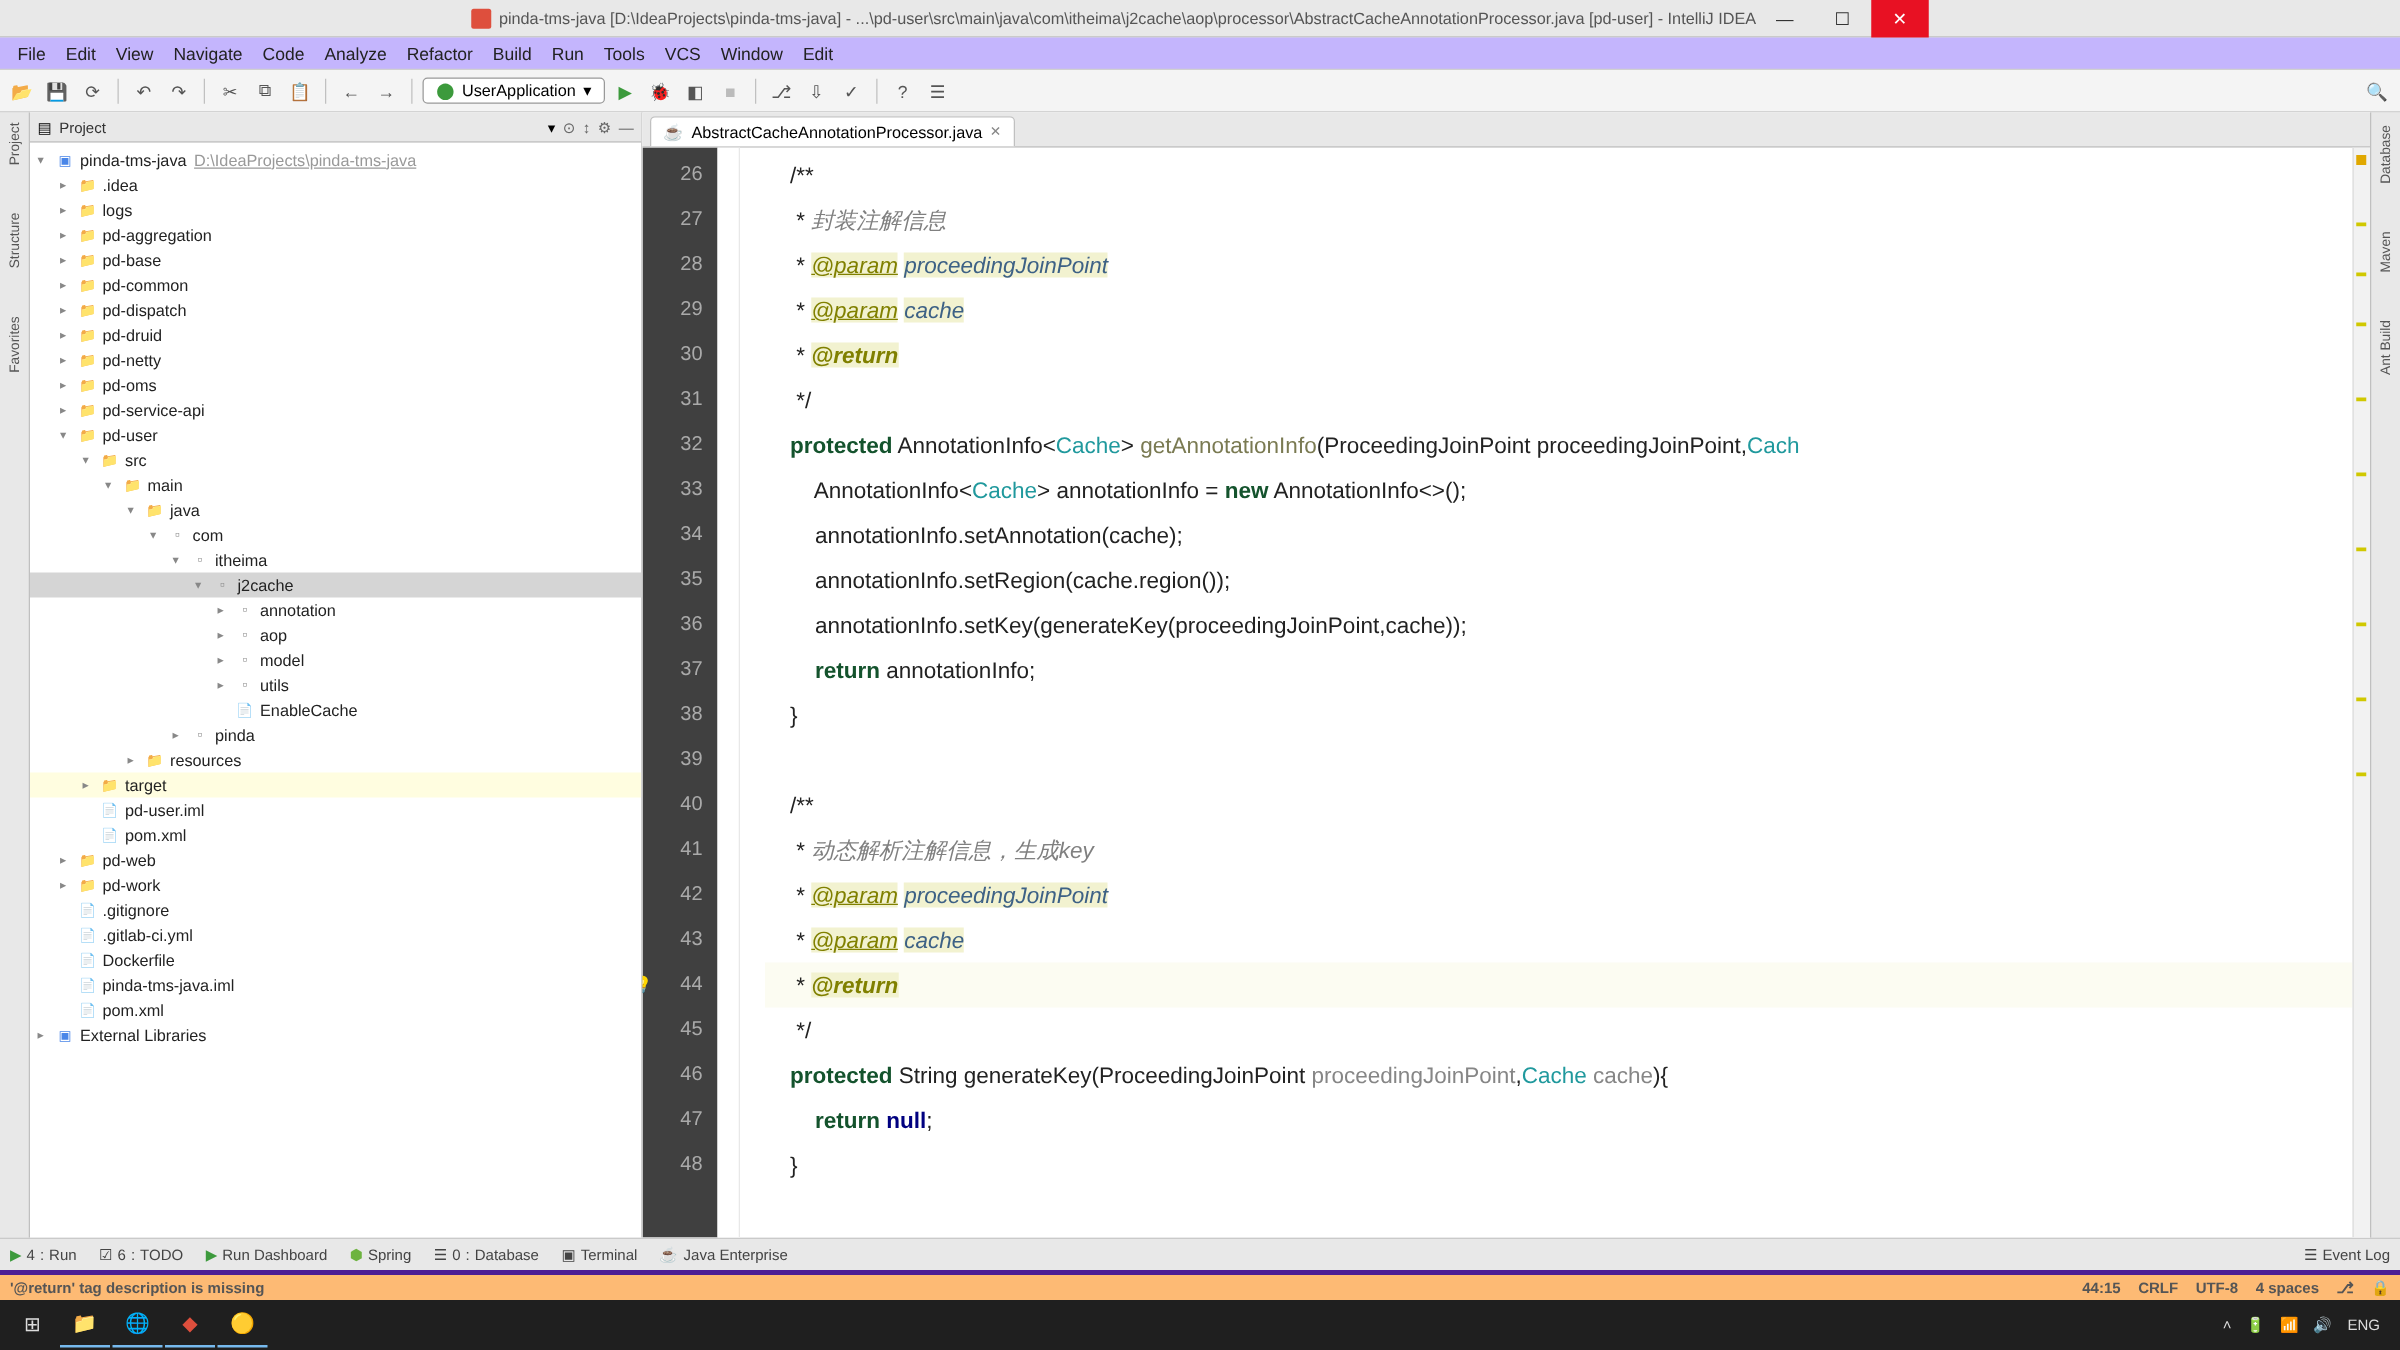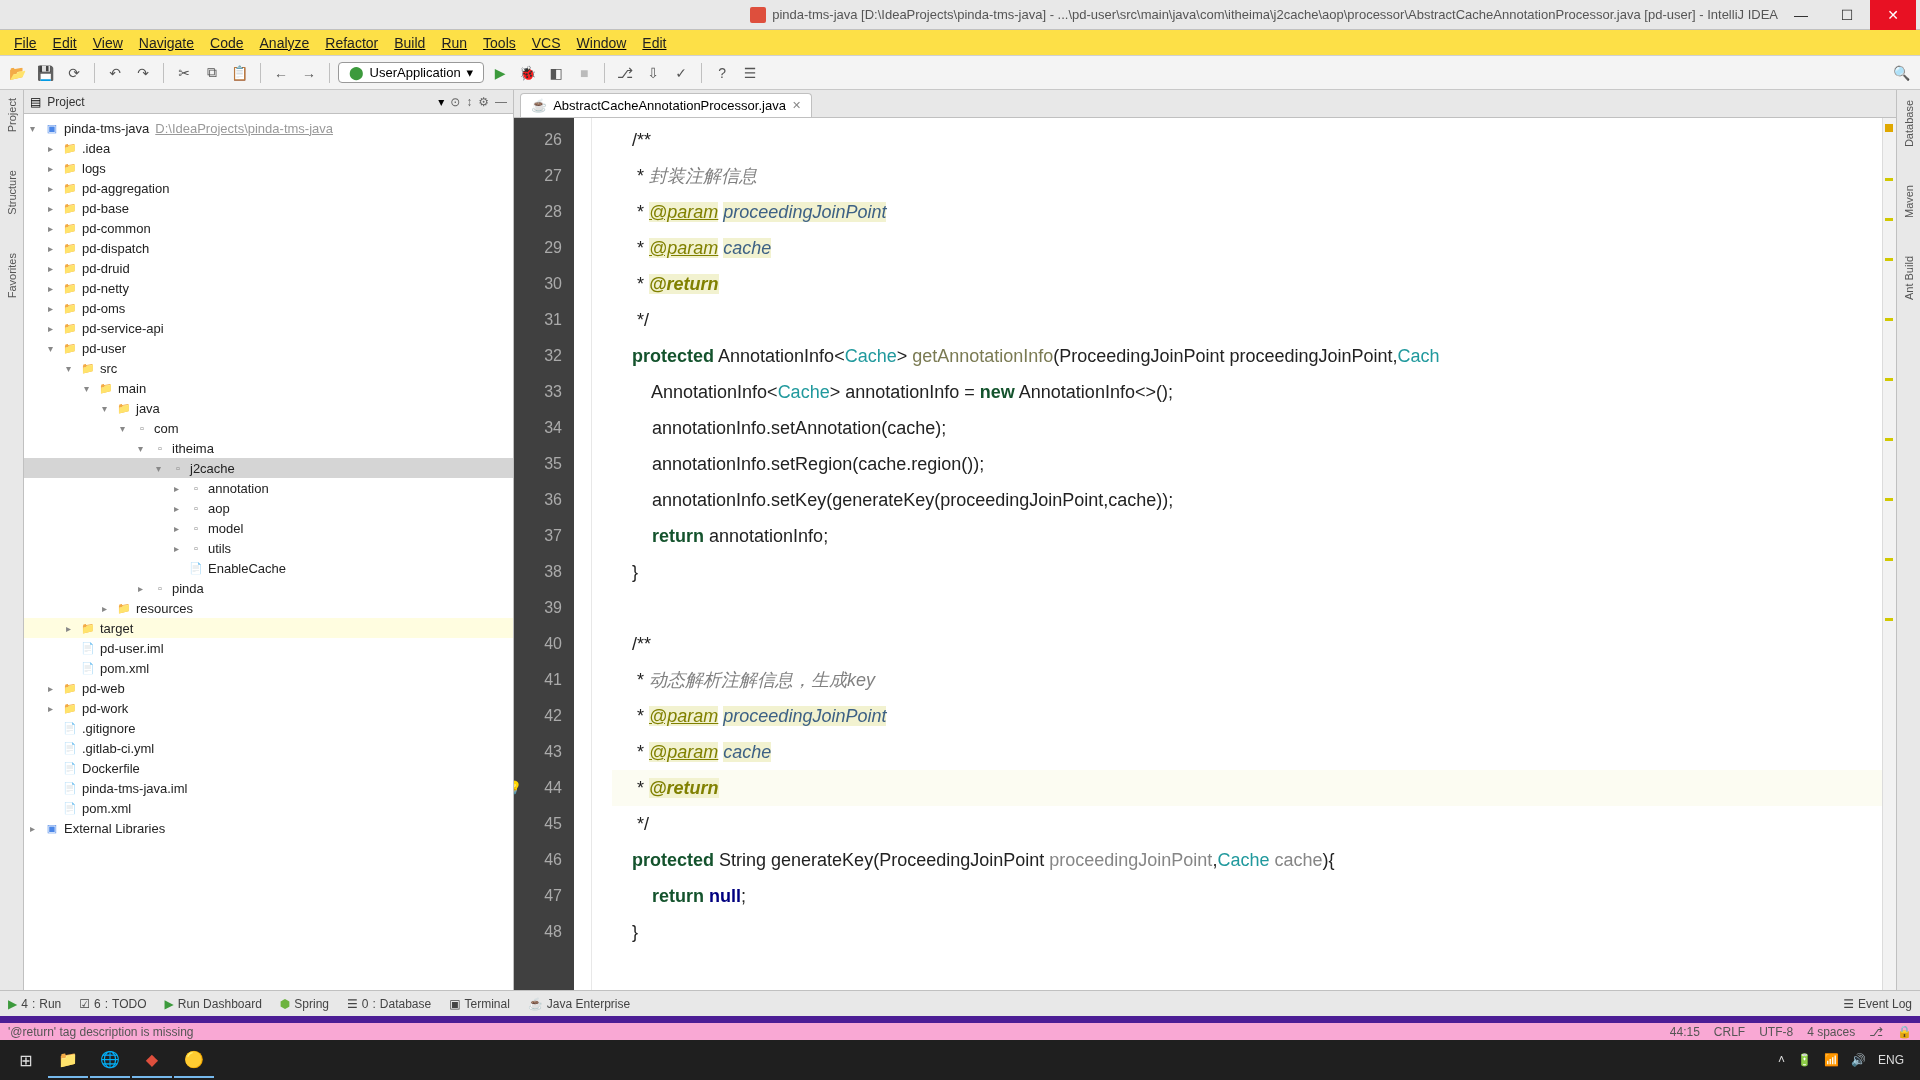--- a/index.html
+++ b/index.html
@@ -1,28 +1,28 @@
 <!DOCTYPE html>
 <html><head>
 <meta charset="utf-8">
 <style>
 * { margin: 0; padding: 0; box-sizing: border-box; font-family: -apple-system, "Segoe UI", sans-serif; }
 body { width: 1920px; height: 1080px; background: #f0f0f0; overflow: hidden; font-size: 14px; }
 
 
-.titlebar { height: 30px; background: #e8e8e8; display: flex; align-items: center; padding: 4px 4px; justify-content: flex-end; border-bottom: 1px solid #c0c0c0; }
+.titlebar { height: 30px; background: #e8e8e8; display: flex; align-items: center; padding: 4px 4px; justify-content: center; border-bottom: 1px solid #c0c0c0; }
 .titlebar-left { display: flex; align-items: center; gap: 6px; }
 .titlebar-icon { width: 16px; height: 16px; background: #de4f3d; border-radius: 2px; }
 .titlebar-text { font-size: 13px; color: #555; }
 .titlebar-buttons { display: flex; }
 .titlebar-btn { width: 46px; height: 30px; display: flex; align-items: center; justify-content: center; font-size: 14px; color: #333; }
 .titlebar-btn.close { background: #e81123; color: #fff; }
 
 
-.menubar { height: 26px; background: #fde047; display: flex; align-items: center; padding: 0 6px; gap: 0; border-bottom: 1px solid #d0d0d0; text-decoration: underline; }
+.menubar { height: 26px; background: #c4b5fd; display: flex; align-items: center; padding: 0 6px; gap: 0; border-bottom: 1px solid #d0d0d0; }
 .menubar span { padding: 2px 8px; font-size: 14px; color: #222; }
 
 
 .toolbar { height: 34px; background: #f4f4f4; display: flex; align-items: center; padding: 0 6px; gap: 4px; border-bottom: 1px solid #c8c8c8; }
 .tool-icon { width: 24px; height: 24px; display: flex; align-items: center; justify-content: center; color: #555; font-size: 14px; border-radius: 3px; }
 .tool-sep { width: 1px; height: 20px; background: #c0c0c0; margin: 0 4px; }
 .run-config { display: flex; align-items: center; border: 1px solid #999; border-radius: 4px; padding: 2px 10px; background: #fff; gap: 6px; font-size: 13px; }
 .run-play { color: #3c9a3c; }
 .run-bug { color: #3c9a3c; }
 .search-right { margin-left: auto; }
@@ -84,21 +84,21 @@
 
 .right-rail { width: 24px; background: #e8e8e8; border-left: 1px solid #c0c0c0; display: flex; flex-direction: column; align-items: center; padding-top: 6px; gap: 30px; }
 
 
 .bottom-tools { height: 26px; background: #e8e8e8; border-top: 1px solid #c0c0c0; display: flex; align-items: center; padding: 0 8px; gap: 18px; font-size: 12px; color: #444; }
 .bt-item { display: flex; align-items: center; gap: 4px; }
 .bt-icon { font-size: 12px; }
 .bt-right { margin-left: auto; }
 
 
-.statusbar { height: 24px; background: #f9a8d4; border-top: 7px solid #4c1d95; display: flex; align-items: center; padding: 0 8px; font-size: 12px; color: #555; }
+.statusbar { height: 24px; background: #fdba74; border-top: 4px solid #4c1d95; display: flex; align-items: center; padding: 0 8px; font-size: 12px; color: #555; font-weight: bold; }
 .status-right { margin-left: auto; display: flex; gap: 14px; }
 
 
 .taskbar { height: 40px; background: #1f1f1f; display: flex; align-items: center; padding: 0 6px; gap: 2px; }
 .task-icon { width: 40px; height: 36px; display: flex; align-items: center; justify-content: center; color: #ddd; font-size: 16px; }
 .task-icon.active { border-bottom: 2px solid #76b9ed; }
 .task-right { margin-left: auto; display: flex; align-items: center; gap: 12px; color: #ddd; font-size: 12px; padding-right: 10px; }
 </style>
 </head>
 <body>

